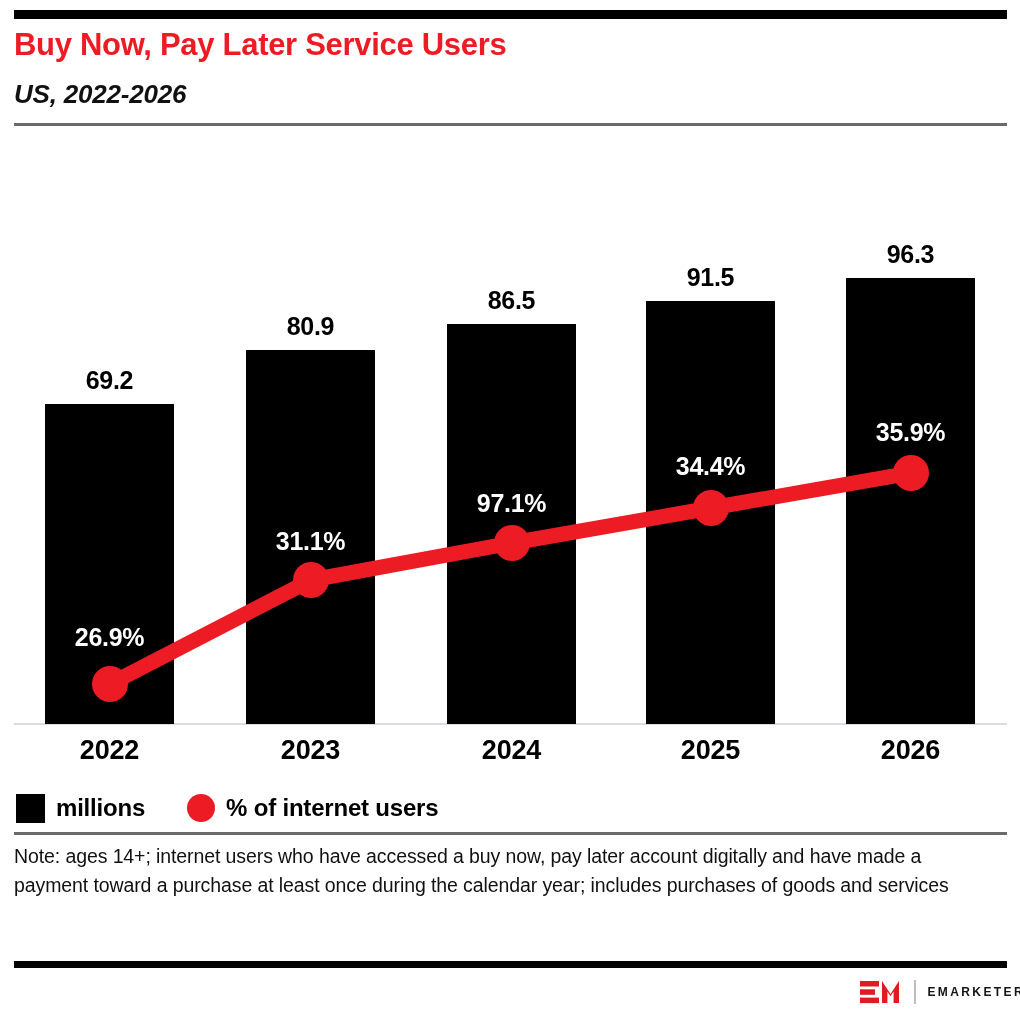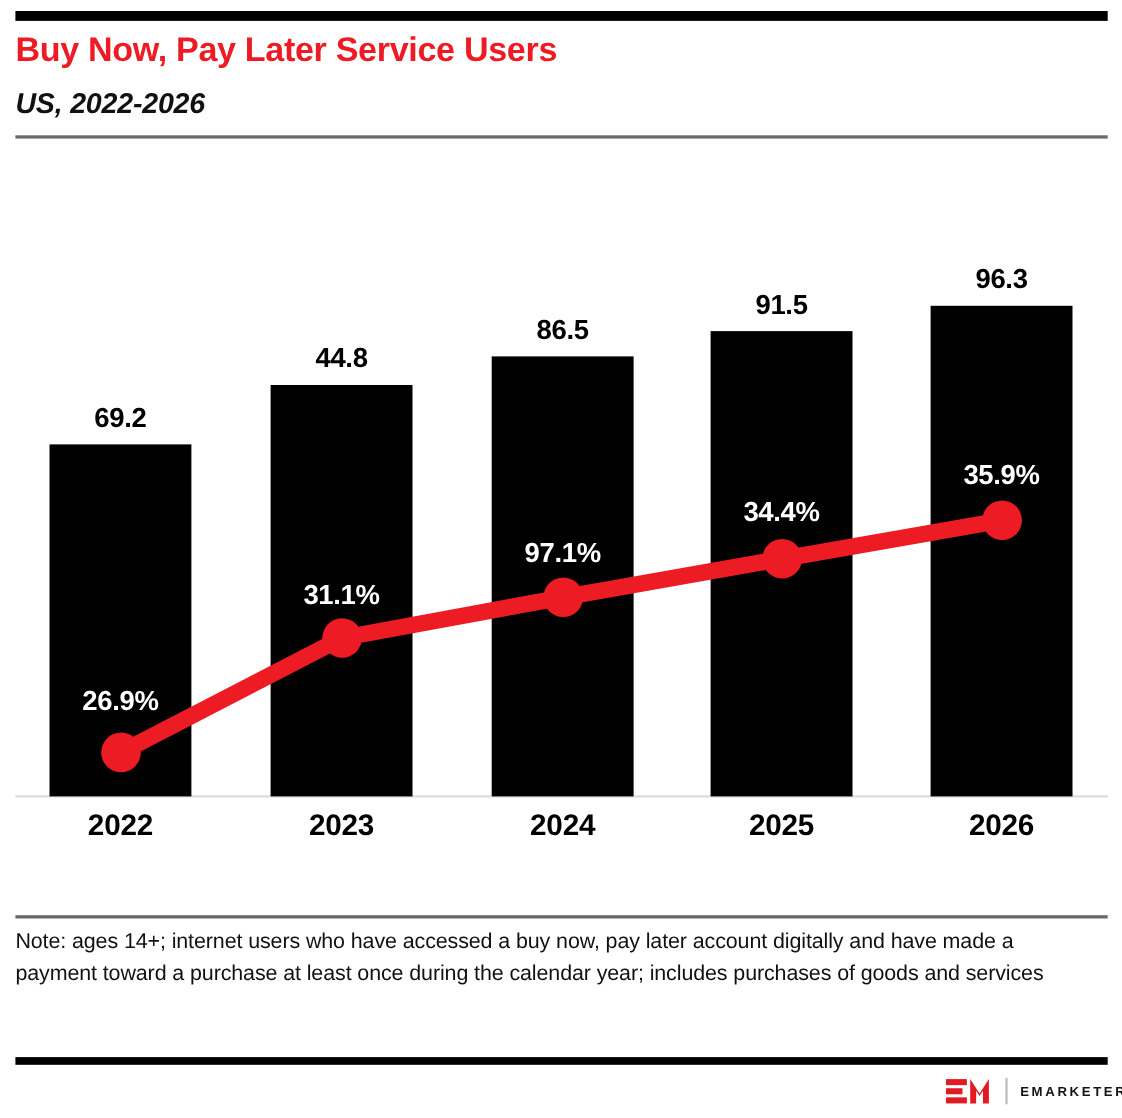--- a/index.html
+++ b/index.html
@@ -205,21 +205,21 @@
   <div class="plot" id="plot-area">
     <div class="axis-line"></div>
 
     <div class="bar" style="left:45px;  top:404px; width:129px; height:320px;"></div>
     <div class="bar" style="left:246px; top:350px; width:129px; height:374px;"></div>
     <div class="bar" style="left:447px; top:324px; width:129px; height:400px;"></div>
     <div class="bar" style="left:646px; top:301px; width:129px; height:423px;"></div>
     <div class="bar" style="left:846px; top:278px; width:129px; height:446px;"></div>
 
     <div class="bar-value" style="left:45px;  top:366px; width:129px;">69.2</div>
-    <div class="bar-value" style="left:246px; top:312px; width:129px;">44.8</div>
+    <div class="bar-value" style="left:246px; top:312px; width:129px;">80.9</div>
     <div class="bar-value" style="left:447px; top:286px; width:129px;">86.5</div>
     <div class="bar-value" style="left:646px; top:263px; width:129px;">91.5</div>
     <div class="bar-value" style="left:846px; top:240px; width:129px;">96.3</div>
 
     <svg width="1020" height="1016" style="position:absolute; left:0; top:0;">
       <polyline points="110,684 311,580 512,543 711,508 911,473" fill="none" stroke="#ED1C24" stroke-width="15" stroke-linecap="round" stroke-linejoin="round"></polyline>
       <circle cx="110" cy="684" r="18" fill="#ED1C24"></circle>
       <circle cx="311" cy="580" r="18" fill="#ED1C24"></circle>
       <circle cx="512" cy="543" r="18" fill="#ED1C24"></circle>
       <circle cx="711" cy="508" r="18" fill="#ED1C24"></circle>
@@ -232,20 +232,30 @@
     <div class="pct-label" style="left:646px; top:452px; width:129px;">34.4%</div>
     <div class="pct-label" style="left:846px; top:418px; width:129px;">35.9%</div>
 
     <div class="xtick" style="left:45px;  width:129px;">2022</div>
     <div class="xtick" style="left:246px; width:129px;">2023</div>
     <div class="xtick" style="left:447px; width:129px;">2024</div>
     <div class="xtick" style="left:646px; width:129px;">2025</div>
     <div class="xtick" style="left:846px; width:129px;">2026</div>
   </div>
 
+  <div class="legend">
+    <div class="legend-item">
+      <span class="legend-swatch-square"></span>
+      <span class="legend-label">millions</span>
+    </div>
+    <div class="legend-item">
+      <span class="legend-swatch-circle"></span>
+      <span class="legend-label">% of internet users</span>
+    </div>
+  </div>
 
   <div class="rule-above-note"></div>
   <div class="note">Note: ages 14+; internet users who have accessed a buy now, pay later account digitally and have made a payment toward a purchase at least once during the calendar year; includes purchases of goods and services</div>
   <div class="rule-bottom"></div>
 
   <div class="brand">
     <svg class="brand-mark" width="44" height="24" viewBox="0 0 44 24">
       <rect x="0" y="1" width="19" height="5.5" fill="#E01B22"></rect>
       <rect x="0" y="9.3" width="15" height="5.5" fill="#E01B22"></rect>
       <rect x="0" y="17.6" width="19" height="5.5" fill="#E01B22"></rect>

